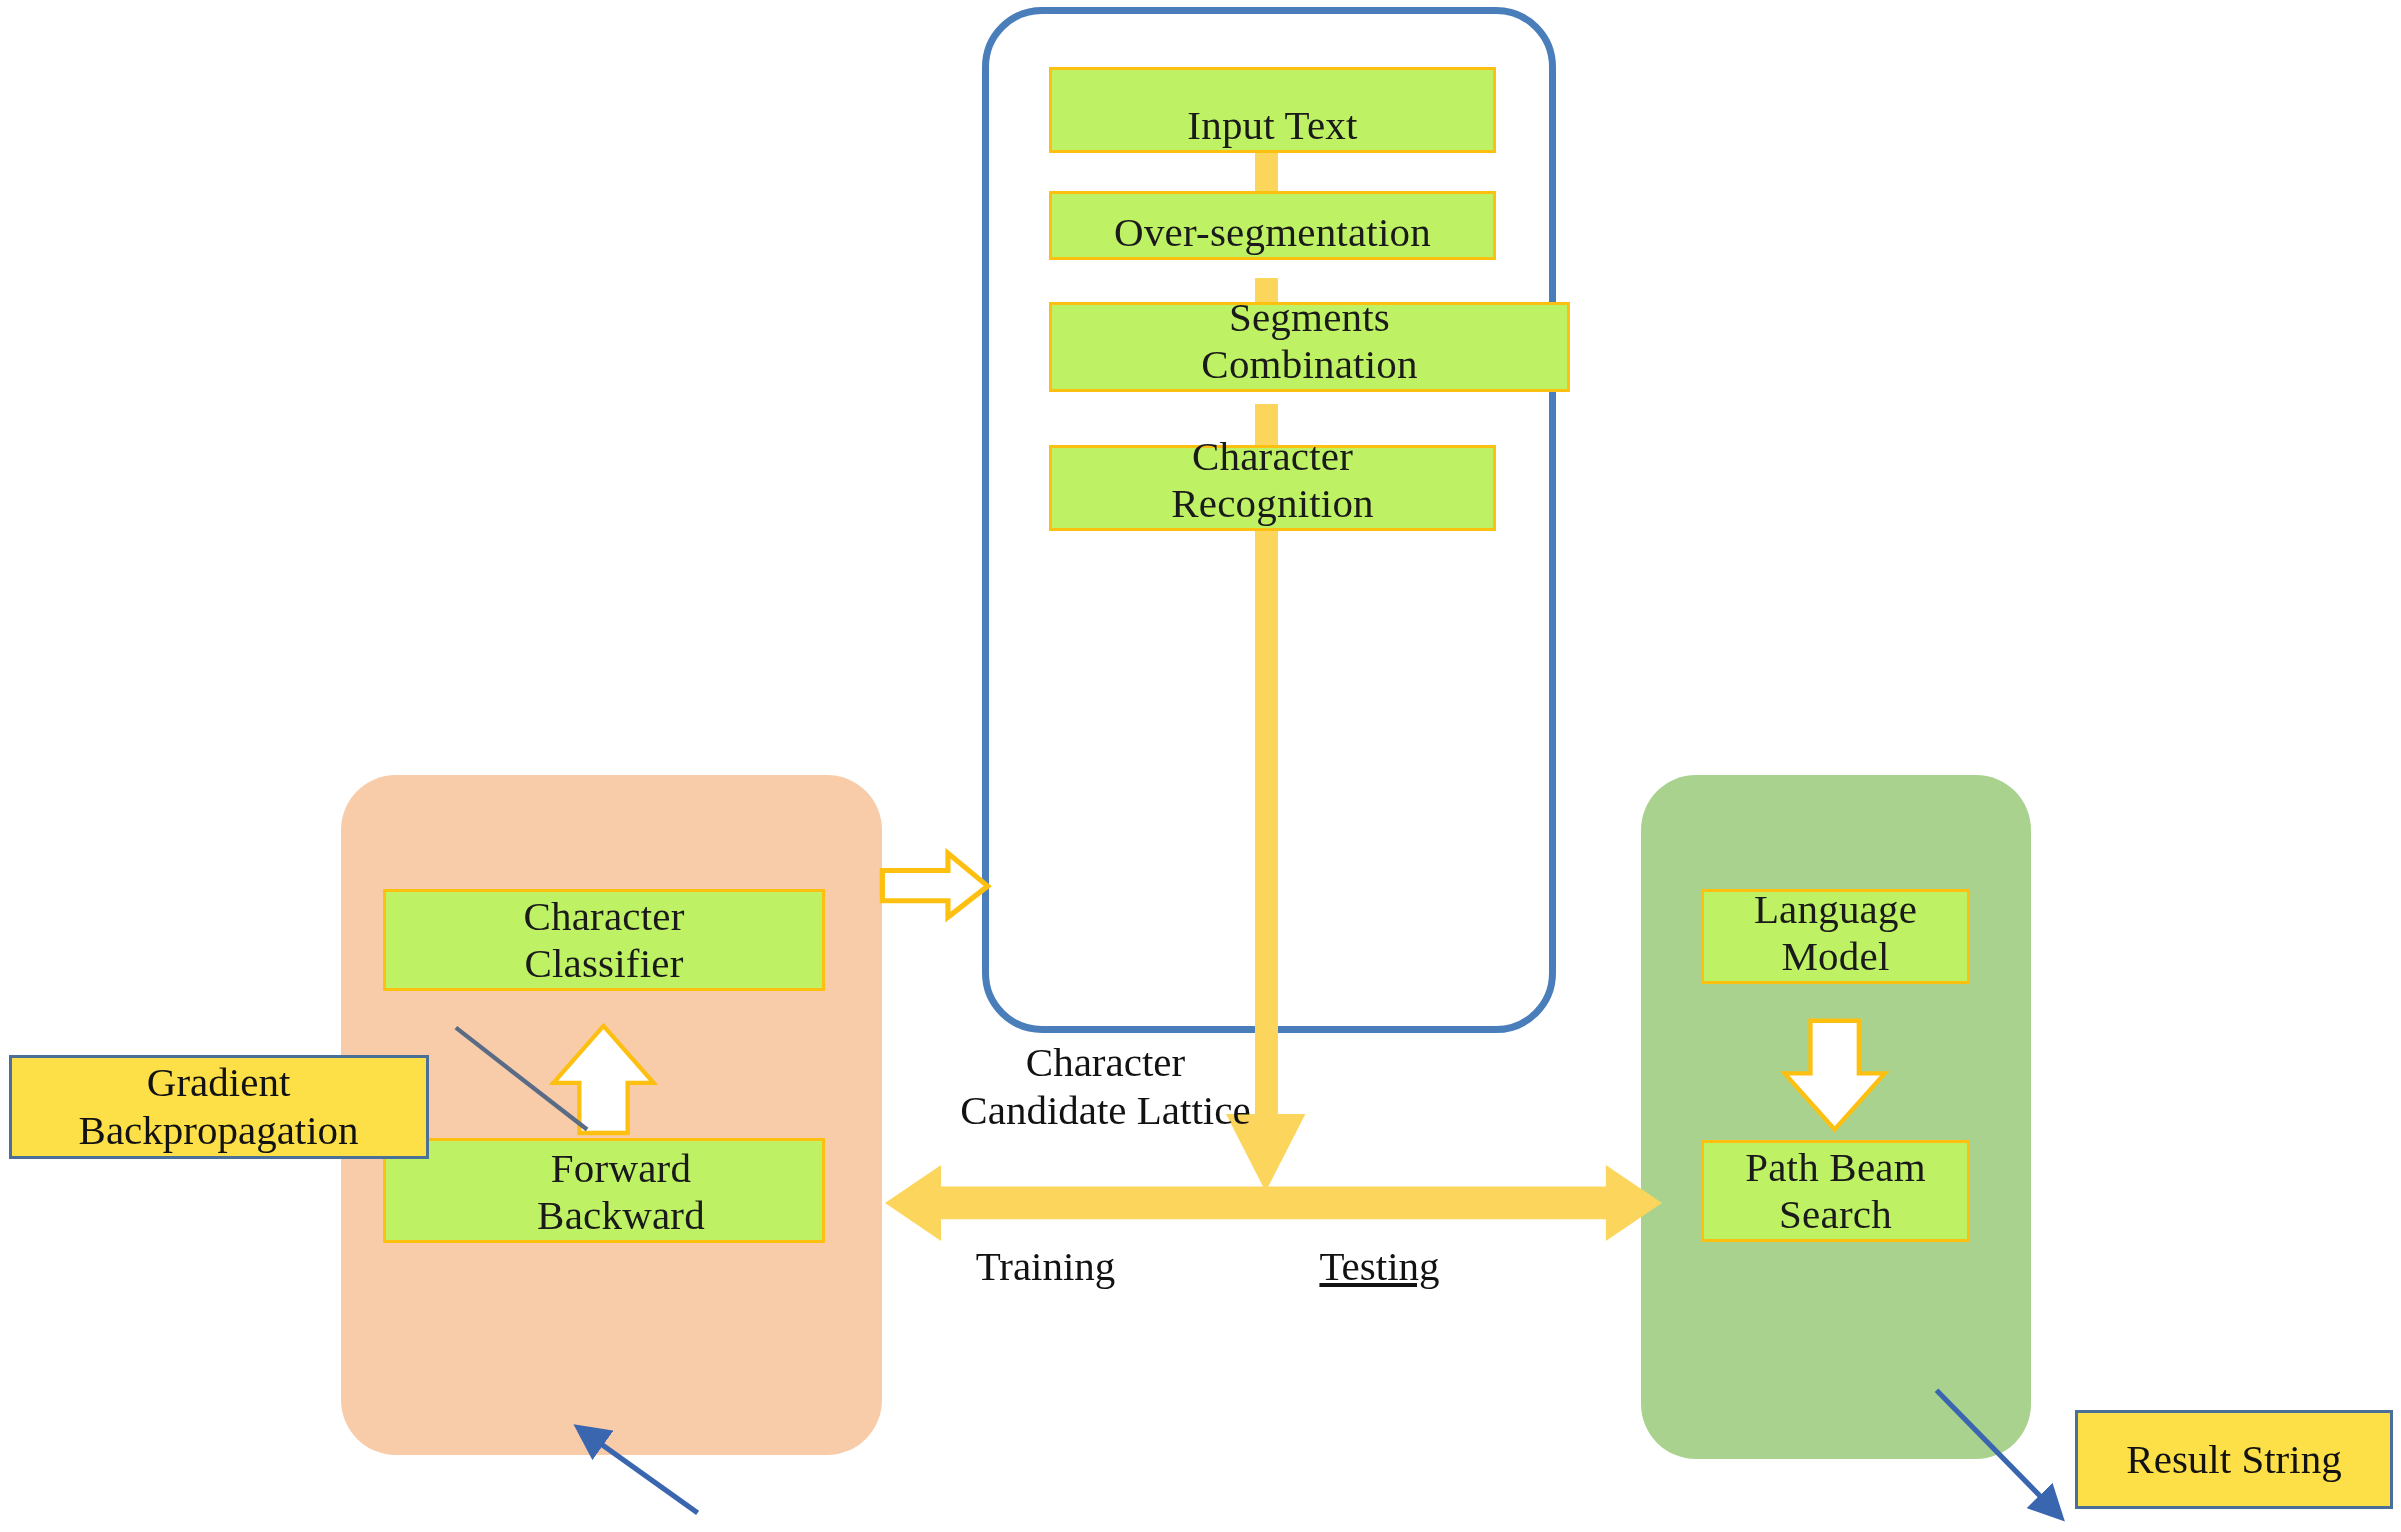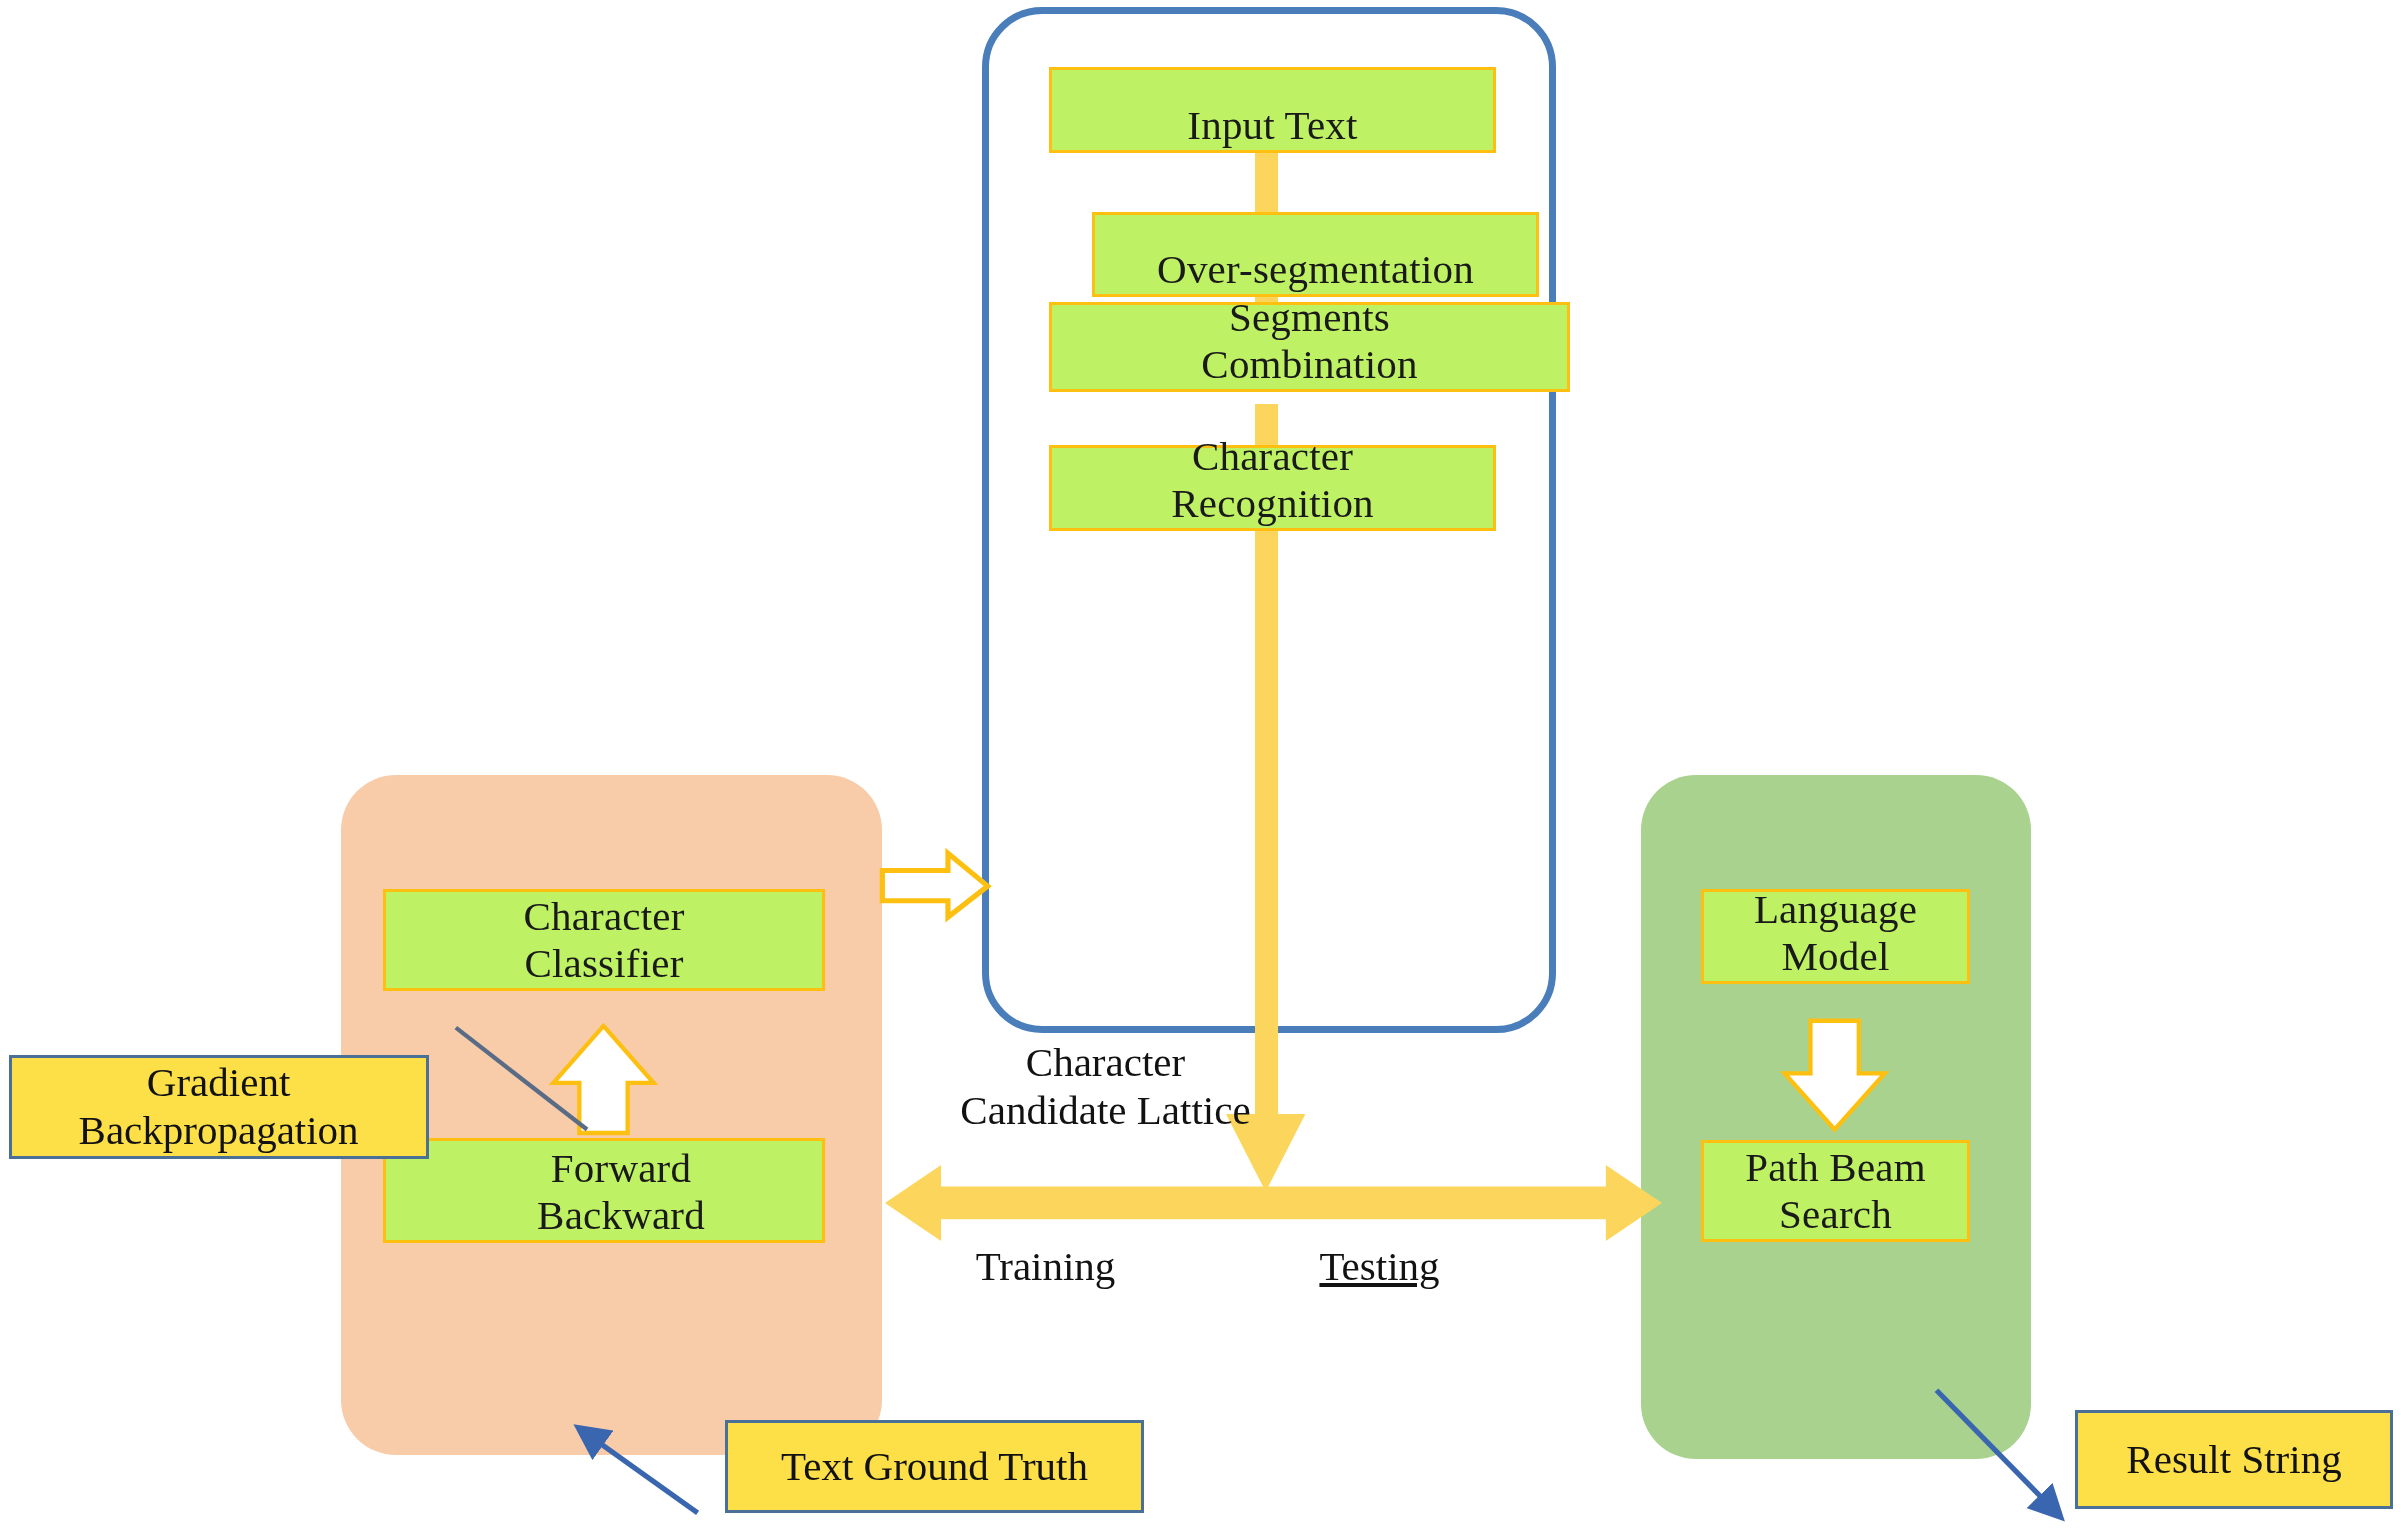--- a/index.html
+++ b/index.html
@@ -94,21 +94,21 @@
 
   <div class="abs ybar" style="left:1255px; top:527px; width:22.5px; height:604px;"></div>
   <svg class="ovl" width="2401" height="1533" viewBox="0 0 2781 1775">
     <polygon points="1420,1290 1512,1290 1466,1380" fill="#FCD65C"></polygon>
   </svg>
 
   <div class="abs pbox" style="left:1049px; top:67px;  width:447px; height:86px;">
     <span>Input Text</span>
   </div>
 
-  <div class="abs pbox" style="left:1049px; top:212px; width:447px; height:85px;margin-left:43px;">
+  <div class="abs pbox" style="left:1049px; top:191px; width:447px; height:69px;">
     <span>Over-segmentation</span>
   </div>
 
   <div class="abs pbox" style="left:1049px; top:302px; width:521px; height:90px;">
     <span style="white-space:pre-line">Segments
 Combination</span>
   </div>
 
   <div class="abs pbox" style="left:1049px; top:445px; width:447px; height:86px;">
     <span style="white-space:pre-line">Character
@@ -160,23 +160,20 @@
 
   <div class="abs flabel" style="left:933px; top:1243px; width:225px;">Training</div>
 
   <div class="abs flabel" style="left:1267px; top:1243px; width:225px;text-decoration:underline;">Testing</div>
 
   <div class="abs abox" style="left:8.6px; top:1055px; width:420px; height:104px;">
     <span style="white-space:pre-line">Gradient
 Backpropagation</span>
   </div>
 
-  <div class="abs abox" style="left:725px; top:1420px; width:419px; height:93px;">
-    <span>Text Ground Truth</span>
-  </div>
 
   <div class="abs abox" style="left:2075px; top:1410px; width:318px; height:99px;">
     <span>Result String</span>
   </div>
 
   <svg class="ovl" width="2401" height="1533" viewBox="0 0 2781 1775">
     <defs>
       <marker id="bluehead" markerWidth="7" markerHeight="7" refX="5.4" refY="3.5" orient="auto">
         <polygon points="0,0 7,3.5 0,7" fill="#3A66B0"></polygon>
       </marker>

